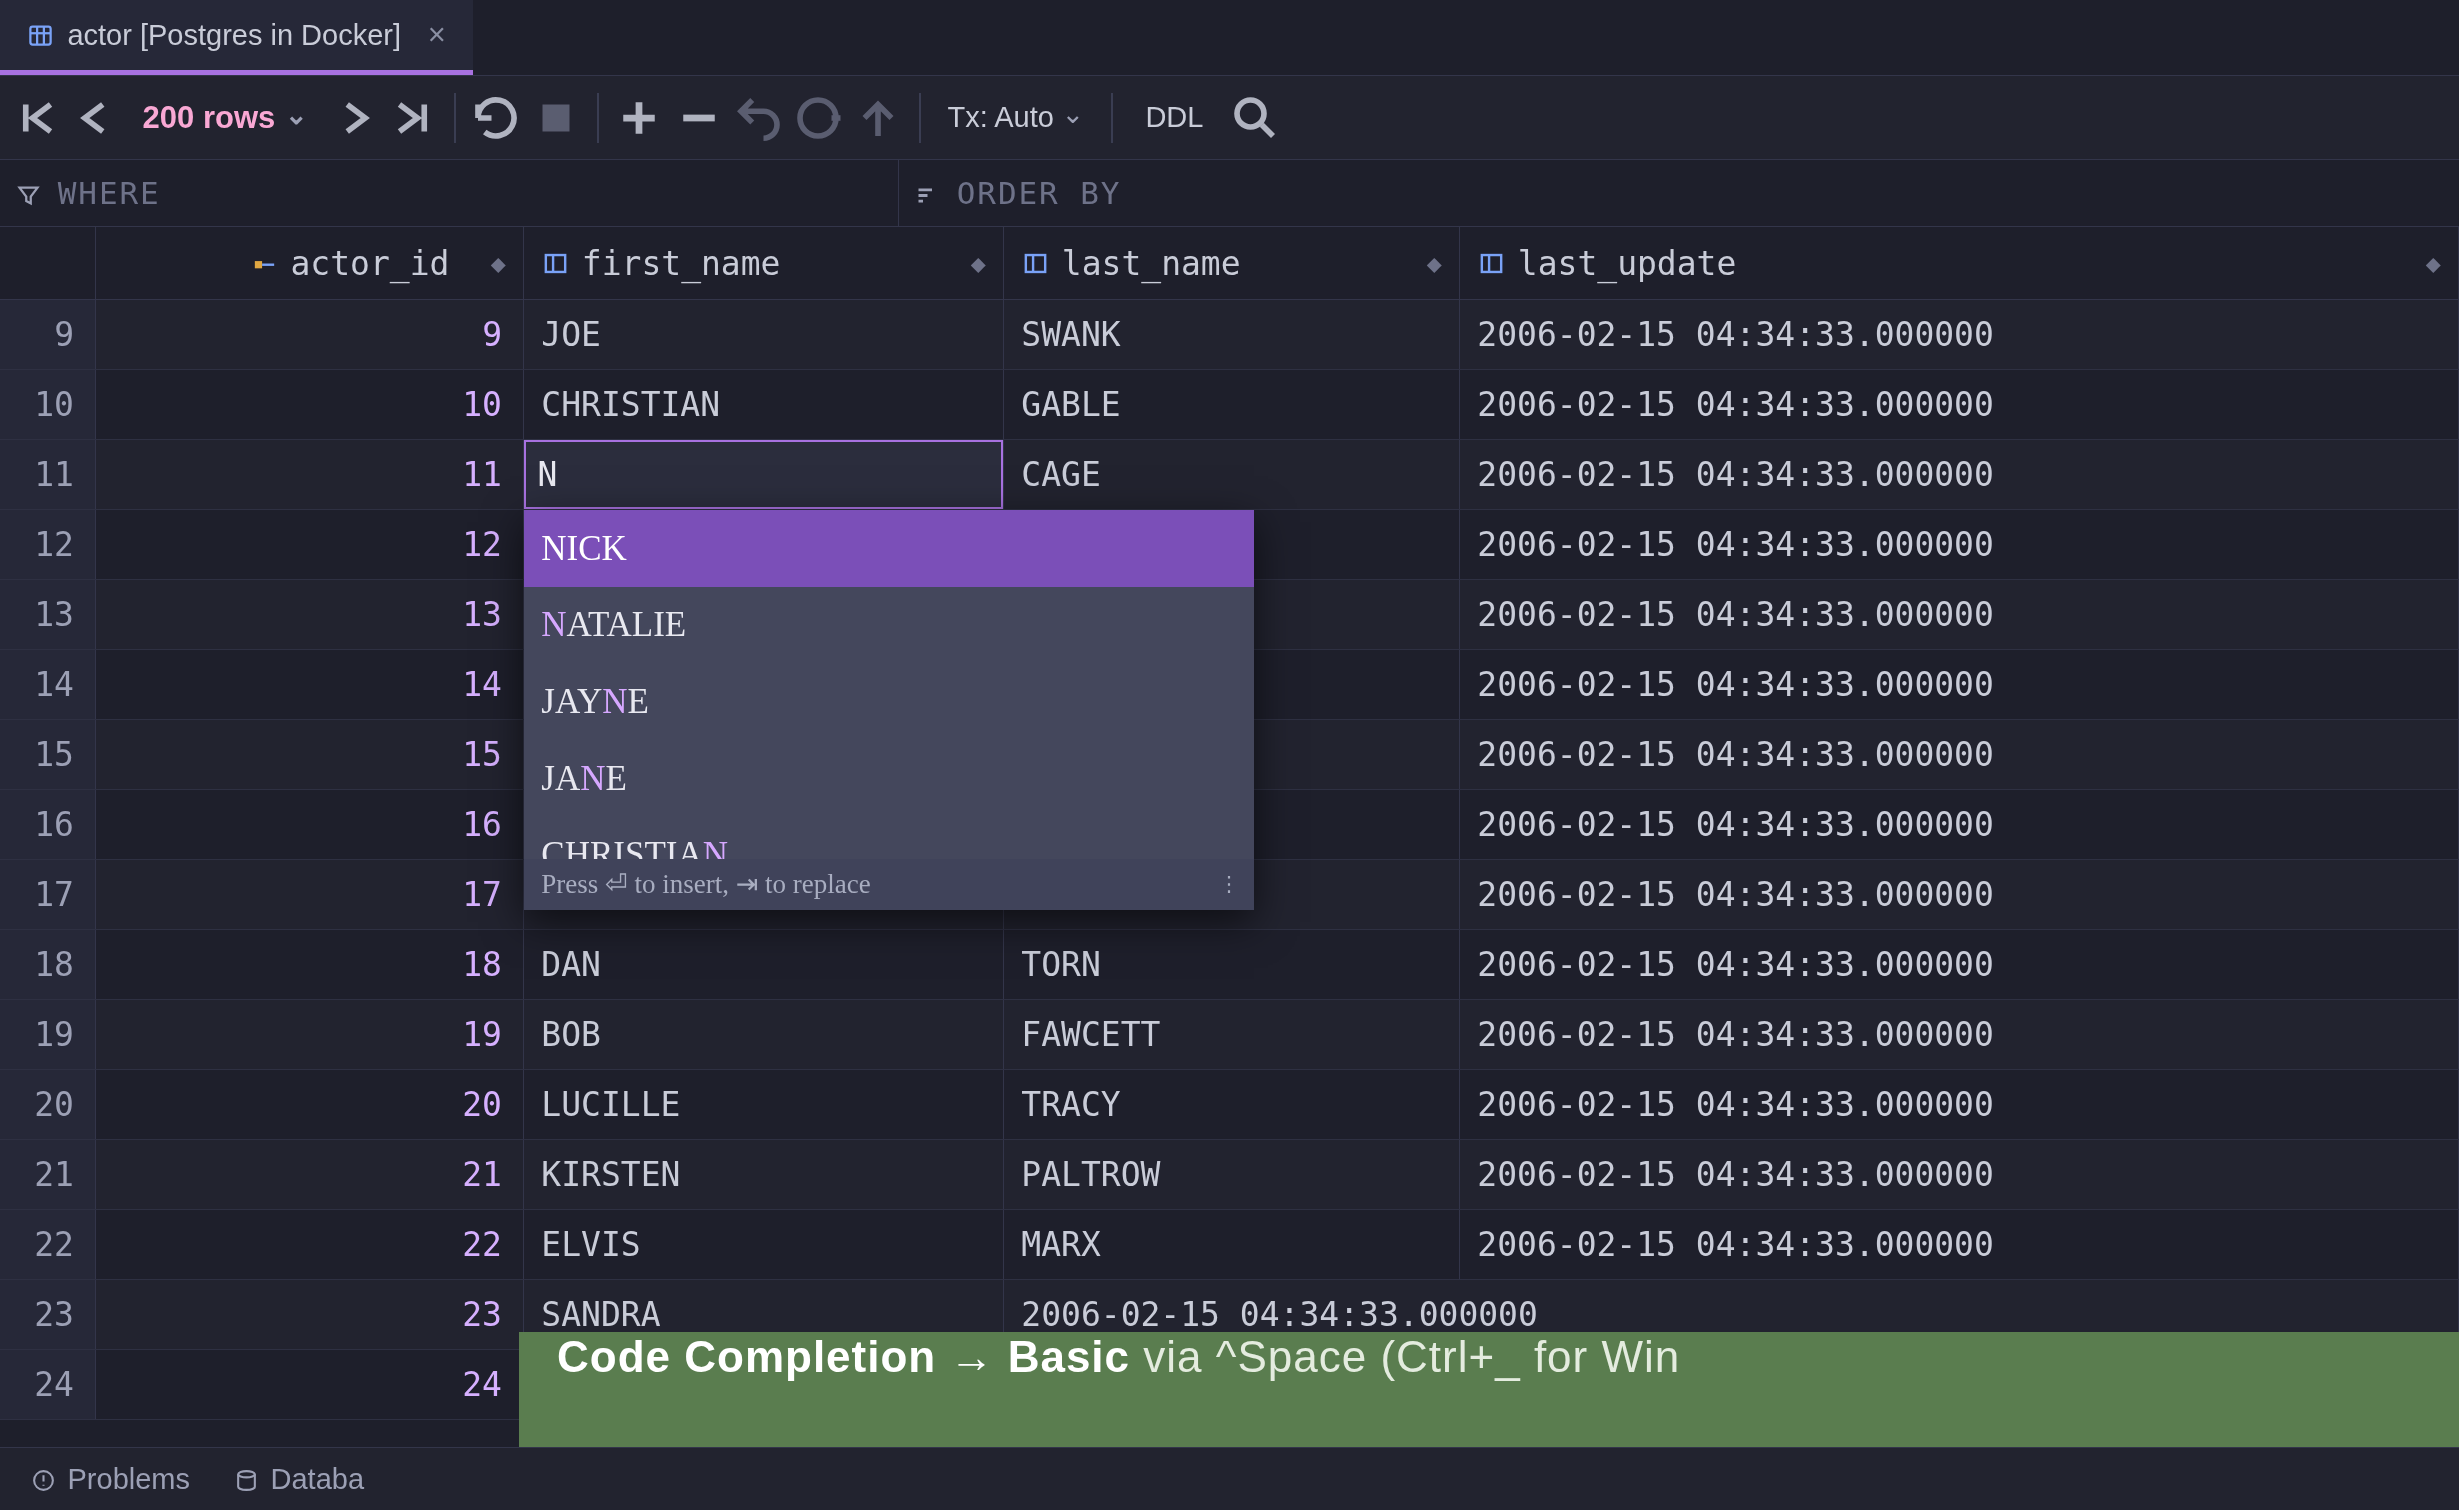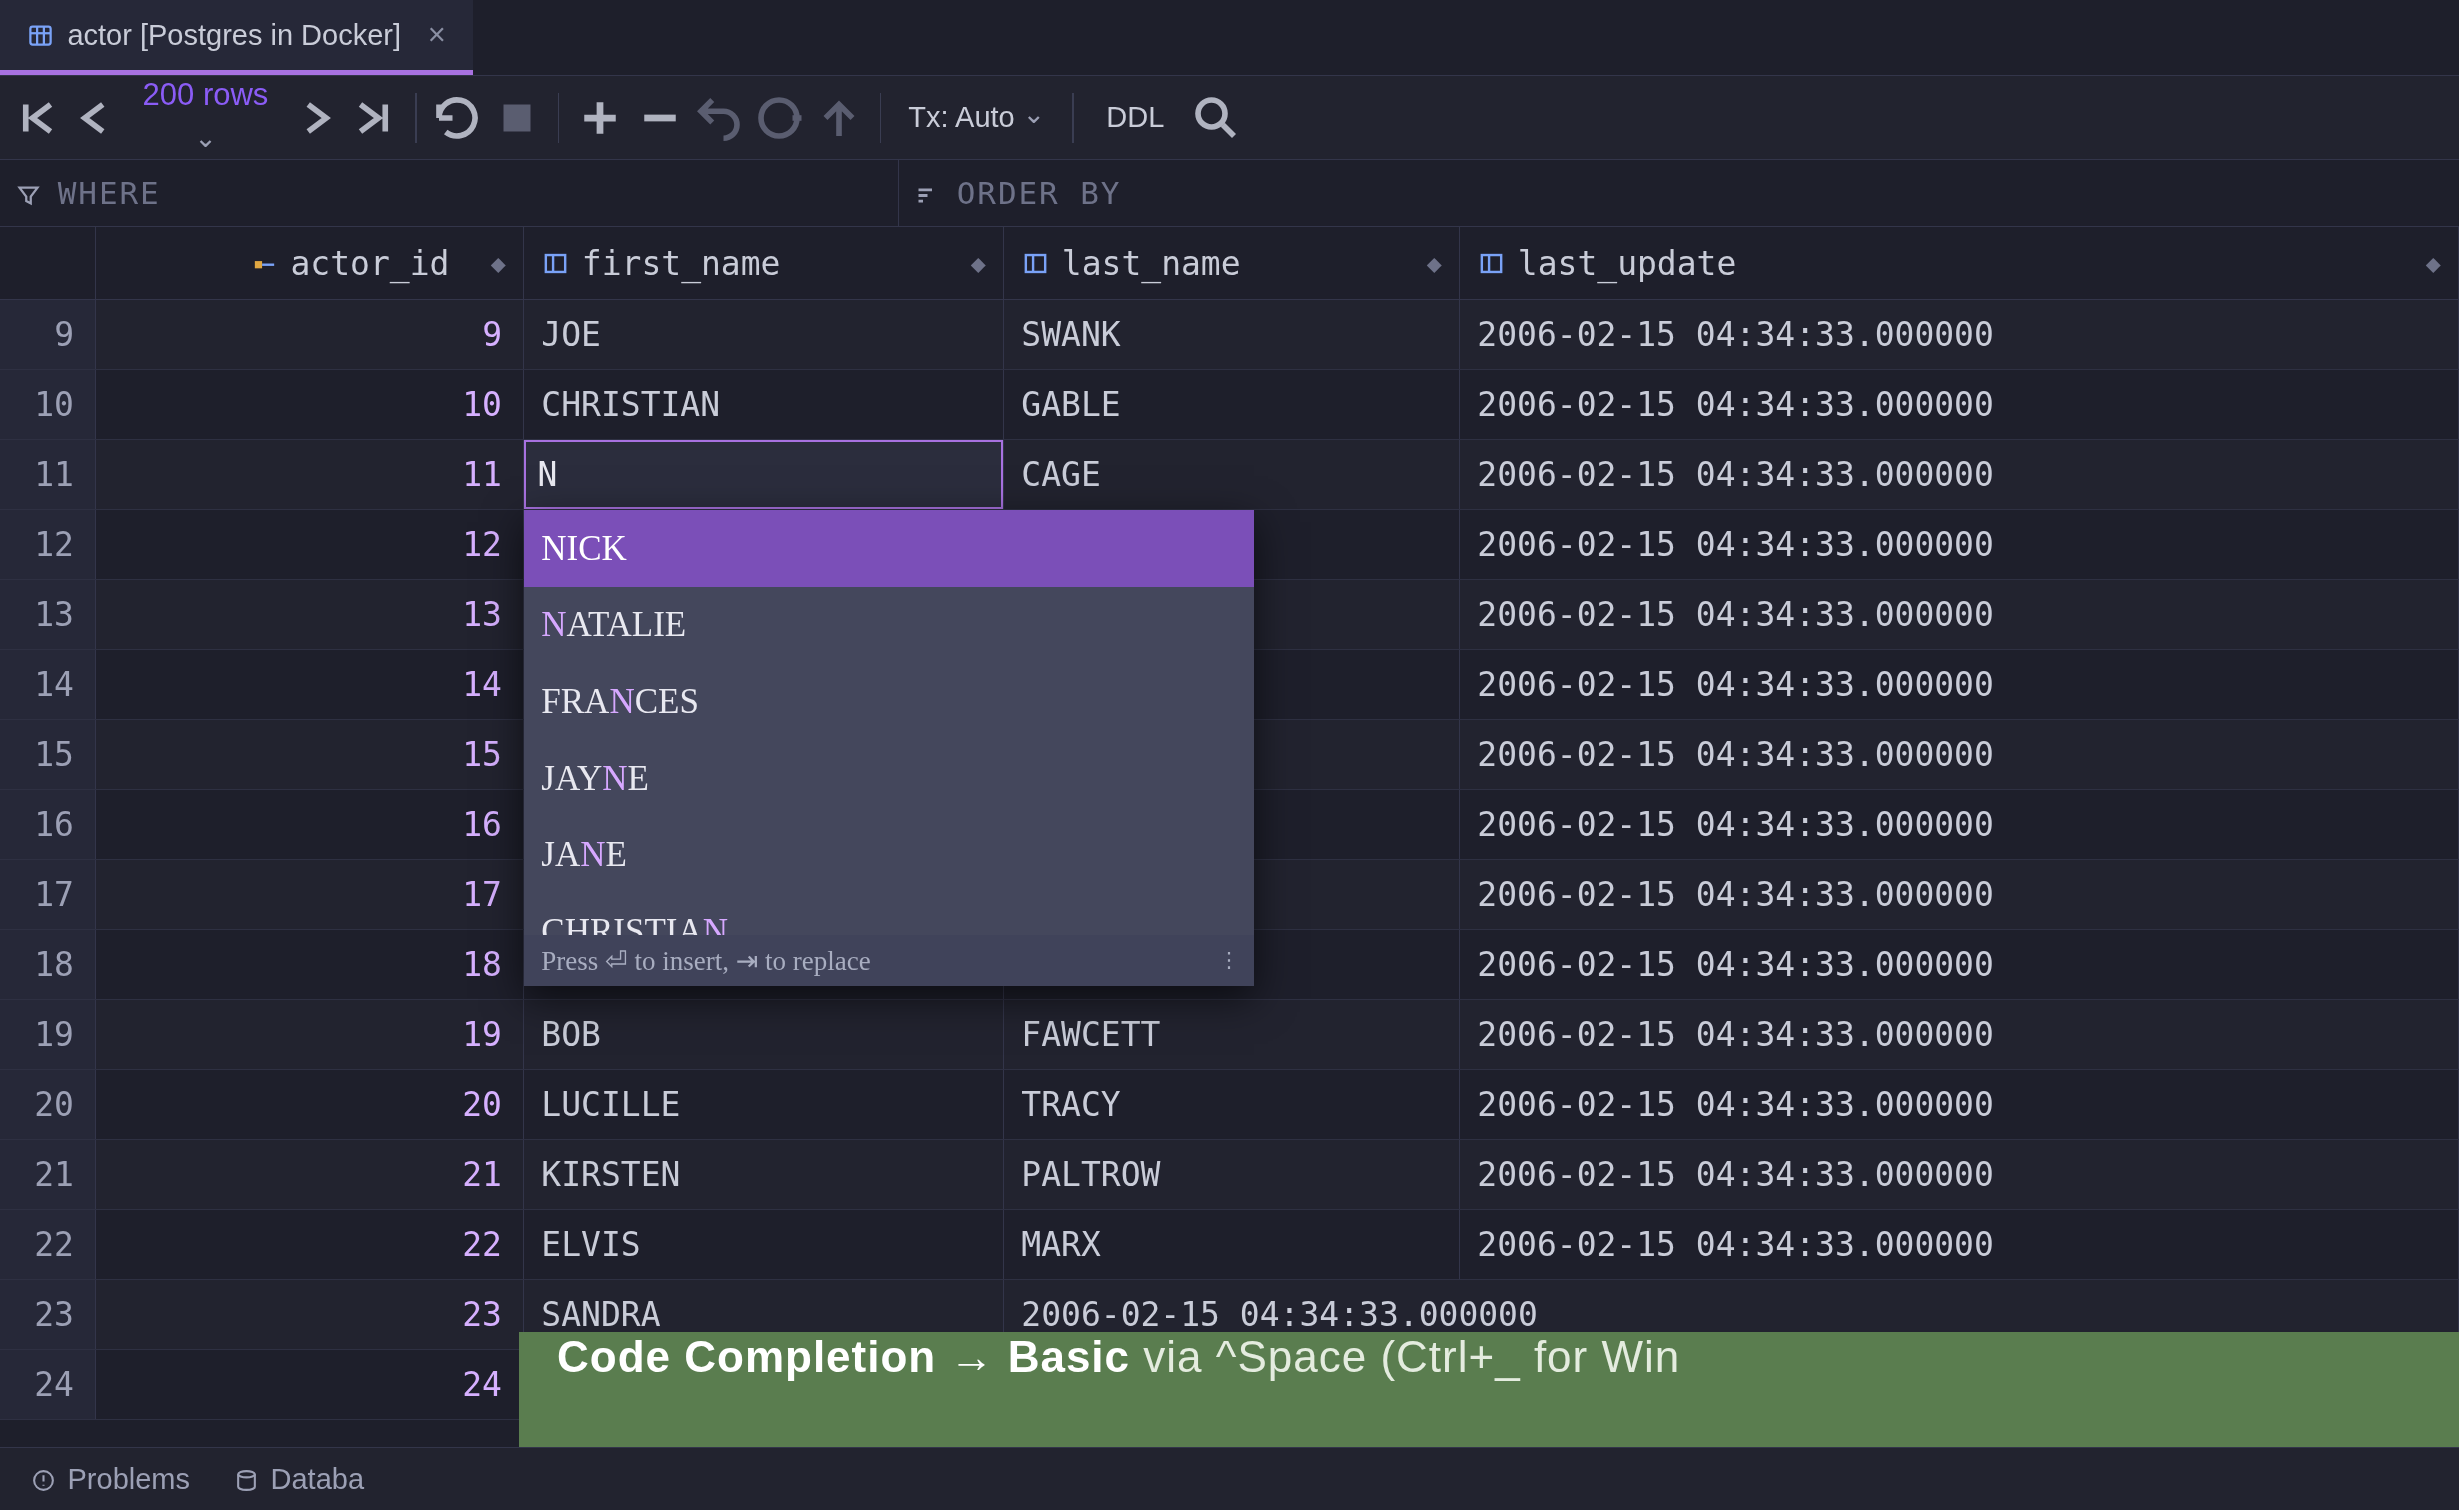--- a/index.html
+++ b/index.html
@@ -55,25 +55,24 @@
   cursor: pointer;
   border-radius: 5.8px;
 }
 .tb-btn.disabled { color: #5a5d70; }
 .tb-sep { width: 1.9px; height: 50px; background: #3a3d52; margin: 0 7.7px; }
 .rows-btn {
   display: flex;
   align-items: center;
   gap: 9.6px;
   font-size: 31px;
-  font-weight: 400;
-  color: #8b5cf6;
+  font-weight: 700;
+  color: #f9a8d4;
   padding: 0 13.4px;
   cursor: pointer;
-  flex-direction: column;
 }
 .chev-down::after { content: "⌄"; font-size: 27px; color: #9ca0b5; position:relative; top:-3.8px; }
 .tx-btn { display:flex; align-items:center; gap:7.7px; font-size:29px; color:#c9ccd8; padding:0 13.4px; cursor:pointer; }
 .ddl { font-size:29px; color:#c9ccd8; padding:0 19px; cursor:pointer; }
 
 
 .filter-bar {
   display: flex;
   height: 67px;
   border-bottom: 1.9px solid #33354a;
@@ -388,21 +387,20 @@
         <div class="cell lu">2006-02-15 04:34:33.000000</div>
       </div>
       <div class="row">
         <div class="cell num">11</div>
         <div class="cell id">11</div>
         <div class="cell fn editing">
           <input value="N" style="">
           <div class="completion">
             <div class="comp-item selected"><span class="hl">N</span>ICK</div>
             <div class="comp-item"><span class="hl">N</span>ATALIE</div>
-            <div class="comp-item">FRA<span class="hl">N</span>CES</div>
             <div class="comp-item">JAY<span class="hl">N</span>E</div>
             <div class="comp-item">JA<span class="hl">N</span>E</div>
             <div class="comp-item trunc">CHRISTIA<span class="hl">N</span></div>
             <div class="comp-hint">
               <span>Press ⏎ to insert, ⇥ to replace</span>
               <span class="comp-more">⋮</span>
             </div>
           </div>
         </div>
         <div class="cell ln">CAGE</div>

